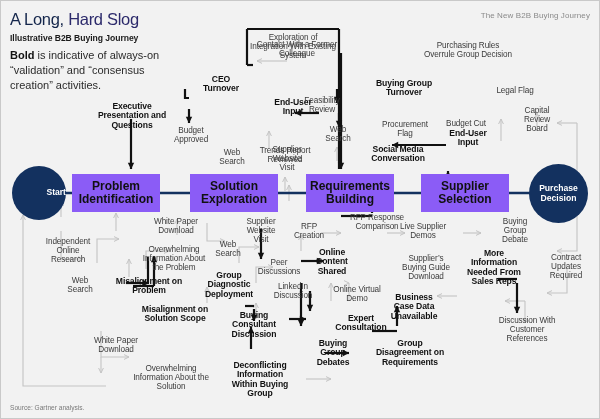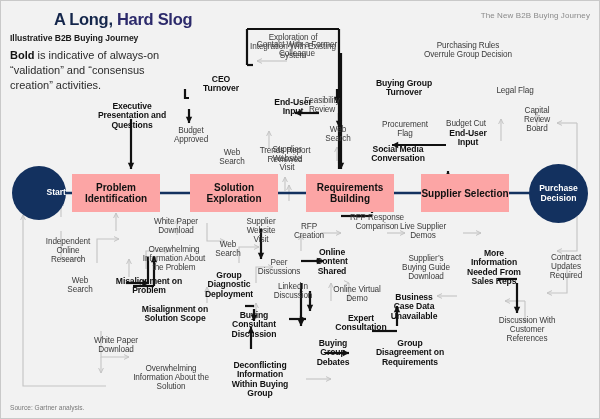--- a/index.html
+++ b/index.html
@@ -10,24 +10,24 @@
     box-sizing:border-box;
     font-family:"Liberation Sans", sans-serif;
     overflow:hidden;
   }
   #svg-layer{position:absolute;left:0;top:0;width:600px;height:419px;}
   .lbl{position:absolute;text-align:center;line-height:1.08;color:#3b3b3b;
        font-size:8.2px;letter-spacing:-0.1px;}
   .lbl.bold{color:#111111;font-weight:bold;font-size:8.6px;}
   .node{position:absolute;display:flex;align-items:center;justify-content:center;
         text-align:center;font-weight:bold;line-height:1.1;}
-  .stage{background:#fca5a5;color:#111111;font-size:10px;}
+  .stage{background:#8b5cf6;color:#111111;font-size:12px;}
   .endpoint{background:#13315F;color:#ffffff;border-radius:50%;font-size:8.6px;}
-  #title{position:absolute;left:9px;top:9px;font-size:16.5px;font-weight:bold;
-         color:#14264B;letter-spacing:-0.3px;margin-left:44px;}
+  #title{position:absolute;left:9px;top:9px;font-size:16.5px;font-weight:normal;
+         color:#14264B;letter-spacing:-0.3px;}
   #title .alt{color:#2C2A6B;}
   #subtitle{position:absolute;left:9px;top:32px;font-size:8.6px;font-weight:bold;
             color:#1a1a1a;letter-spacing:-0.05px;}
   #legend{position:absolute;left:9px;top:47px;width:160px;font-size:11px;
           color:#2b2b2b;line-height:1.38;}
   #legend b{color:#111;}
   #kicker{position:absolute;right:9px;top:10px;font-size:8px;color:#8a8a8a;
           letter-spacing:.1px;}
   #source{position:absolute;left:9px;bottom:7px;font-size:6.6px;color:#7a7a7a;}
 </style>
@@ -232,16 +232,17 @@
   <div class="lbl" style="left:348px;top:213px;width:56px;"><span>RFP Response Comparison</span></div>
   <div class="lbl bold" style="left:302px;top:247px;width:58px;"><span>Online Content Shared</span></div>
   <div class="lbl" style="left:328px;top:285px;width:56px;"><span>Online Virtual Demo</span></div>
   <div class="lbl bold" style="left:334px;top:313px;width:52px;"><span>Expert Consultation</span></div>
   <div class="lbl bold" style="left:384px;top:292px;width:58px;"><span>Business Case Data Unavailable</span></div>
   <div class="lbl bold" style="left:305px;top:338px;width:54px;"><span>Buying Group Debates</span></div>
   <div class="lbl bold" style="left:372px;top:338px;width:74px;"><span>Group Disagreement on Requirements</span></div>
   <div class="lbl" style="left:396px;top:222px;width:52px;"><span>Live Supplier Demos</span></div>
   <div class="lbl" style="left:396px;top:254px;width:58px;"><span>Supplier’s Buying Guide Download</span></div>
   <div class="lbl bold" style="left:460px;top:248px;width:66px;"><span>More Information Needed From Sales Reps</span></div>
+  <div class="lbl" style="left:492px;top:217px;width:44px;"><span>Buying Group Debate</span></div>
   <div class="lbl" style="left:538px;top:253px;width:54px;"><span>Contract Updates Required</span></div>
   <div class="lbl" style="left:492px;top:316px;width:68px;"><span>Discussion With Customer References</span></div>
 
 </div>
 
 </body></html>

